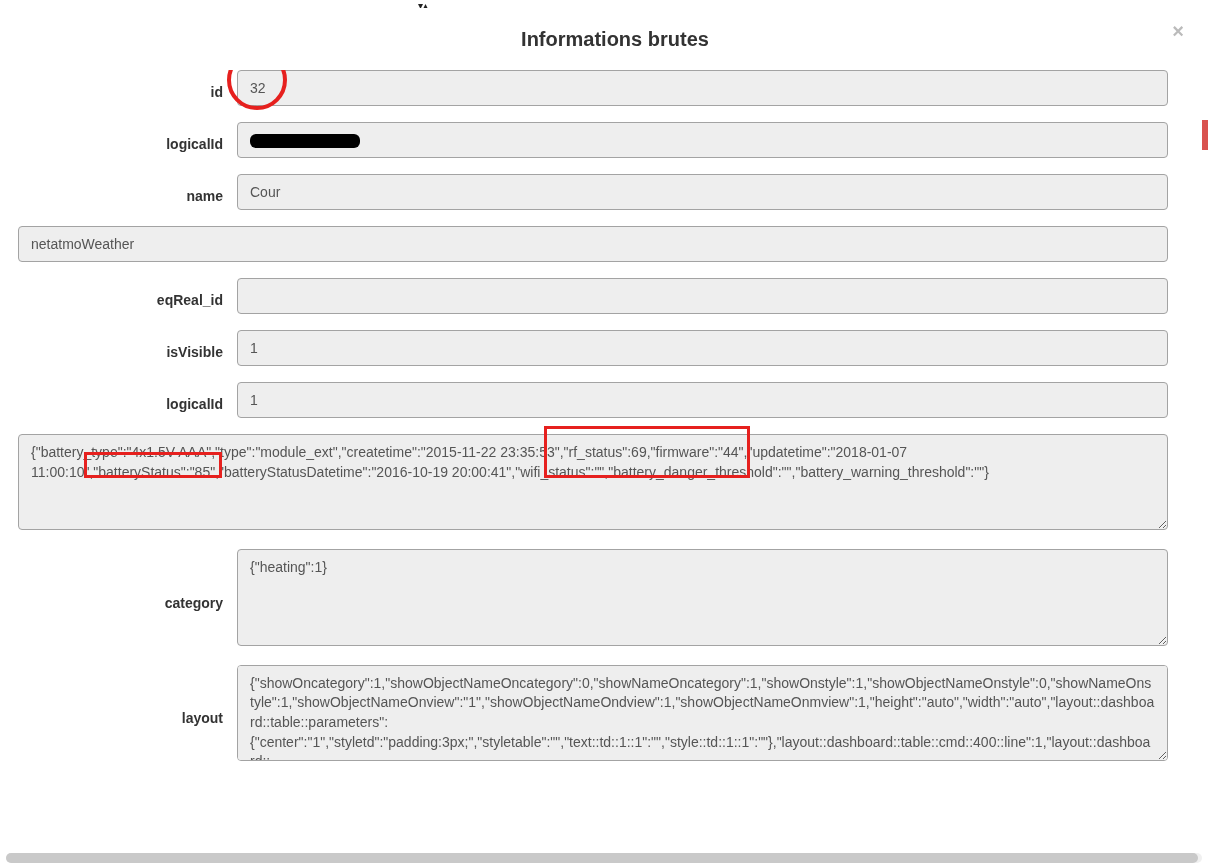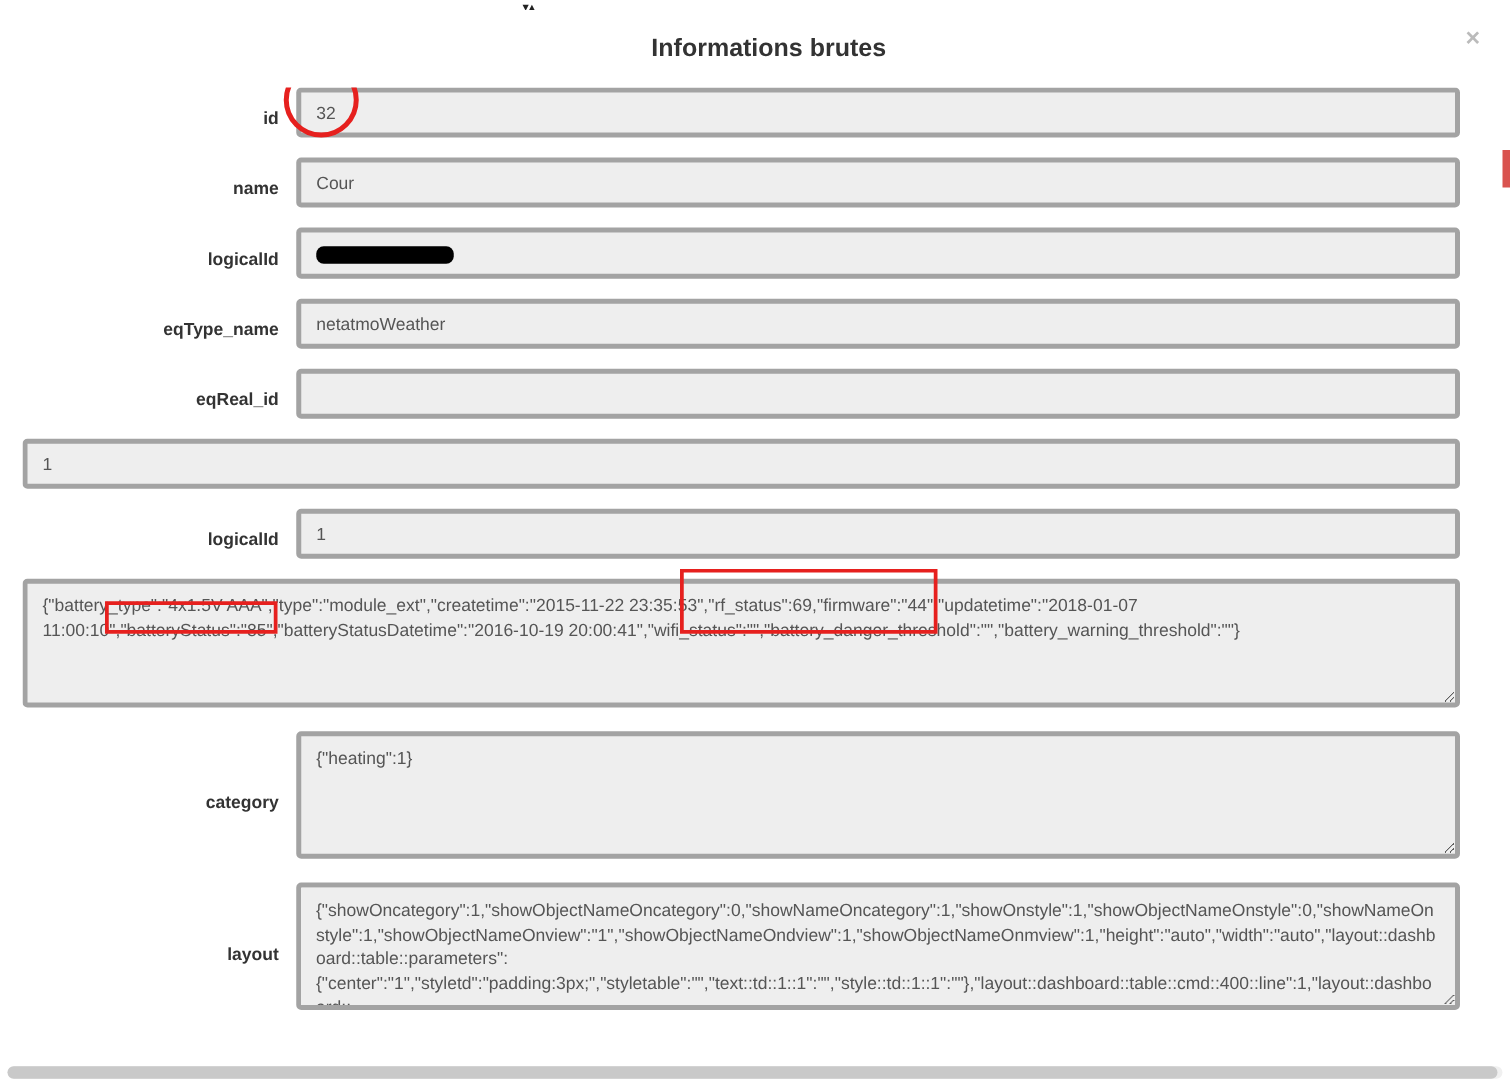--- a/index.html
+++ b/index.html
@@ -3,21 +3,21 @@
 <meta charset="utf-8">
 <style>
   html,body{margin:0;padding:0;font-family:-apple-system,BlinkMacSystemFont,"Helvetica Neue",Arial,sans-serif;font-size:14px;color:#333;background:#fff;width:1208px;height:865px;overflow:hidden;}
   .modal{position:absolute;left:18px;top:8px;right:10px;bottom:10px;background:#fff;}
   .modal-title{font-size:20px;font-weight:700;color:#333;margin:20px 0 18px 14px;text-align:center;}
   .close-x{position:absolute;right:14px;top:12px;color:#bbb;font-size:20px;font-weight:700;cursor:pointer;}
   .scroll-area{position:absolute;left:0;right:6px;top:62px;bottom:10px;overflow-y:scroll;padding-right:4px;}
   .row{display:flex;align-items:center;margin-bottom:16px;}
   .lbl{width:205px;text-align:right;padding-right:14px;padding-top:8px;font-weight:700;font-size:14px;color:#333;flex-shrink:0;}
   .val{flex:1;margin-right:20px;}
-  .field{width:100%;box-sizing:border-box;background:#eeeeee;border:4px solid #a3a3a3;border-radius:4px;padding:8px 12px;font-size:14px;color:#555;min-height:36px;font-family:inherit;}
+  .field{width:100%;box-sizing:border-box;background:#eeeeee;border:1px solid #a3a3a3;border-radius:4px;padding:8px 12px;font-size:14px;color:#555;min-height:36px;font-family:inherit;}
   textarea.field{resize:vertical;line-height:1.4;}
   .circle{position:absolute;border:4px solid #e6201e;border-radius:50%;pointer-events:none;}
   .rect{position:absolute;border:3px solid #e6201e;pointer-events:none;}
   .redact{display:inline-block;width:110px;height:14px;background:#000;border-radius:6px;vertical-align:middle;margin-top:2px;}
   .hscroll{position:absolute;left:6px;right:6px;bottom:2px;height:10px;background:#f0f0f0;border-radius:6px;}
   .hscroll-thumb{position:absolute;left:0;top:0;bottom:0;right:4px;background:#c9c9c9;border-radius:6px;}
   
   .scroll-area::-webkit-scrollbar{width:12px;}
   .scroll-area::-webkit-scrollbar-track{background:#f4f4f4;border-radius:6px;}
   .scroll-area::-webkit-scrollbar-thumb{background:#c9c9c9;border-radius:6px;}
@@ -38,43 +38,43 @@
 
     <div class="row">
       <div class="lbl">id</div>
       <div class="val" style="position:relative;">
         <input class="field" readonly="" value="32" style="">
         <div class="circle" style="left:-10px;top:-20px;width:52px;height:52px;"></div>
       </div>
     </div>
 
     <div class="row">
-      <div class="lbl">name</div>
-      <div class="val"><input class="field" readonly="" value="Cour" style=""></div>
-    </div>
-
-    <div class="row">
       <div class="lbl">logicalId</div>
       <div class="val">
           <div class="field"><span class="redact"></span></div>
         </div>
     </div>
 
+    <div class="row">
+      <div class="lbl">name</div>
+      <div class="val"><input class="field" readonly="" value="Cour" style=""></div>
+    </div>
+
 
     <div class="row">
-      <div class="lbl">eqType_name</div>
       <div class="val"><input class="field" readonly="" value="netatmoWeather" style=""></div>
     </div>
 
     <div class="row">
       <div class="lbl">eqReal_id</div>
       <div class="val"><input class="field" readonly="" value="" style=""></div>
     </div>
 
     <div class="row">
+      <div class="lbl">isVisible</div>
       <div class="val"><input class="field" readonly="" value="1" style=""></div>
     </div>
 
     <div class="row">
       <div class="lbl">logicalId</div>
       <div class="val"><input class="field" readonly="" value="1" style=""></div>
     </div>
 
     <div class="row">
       <div class="val" style="position:relative;">

